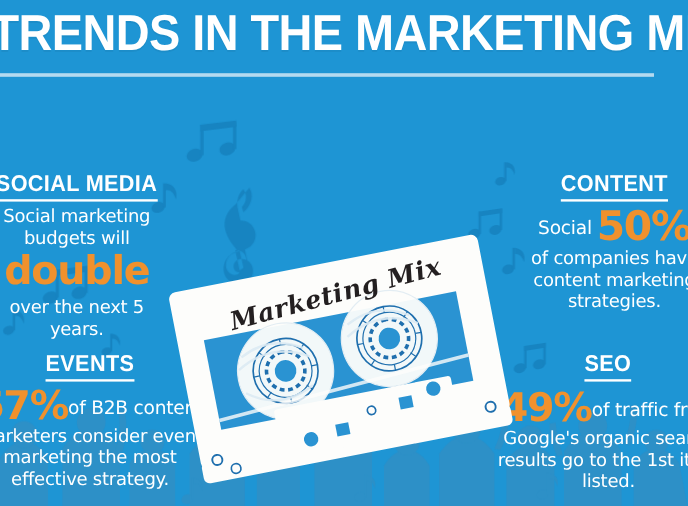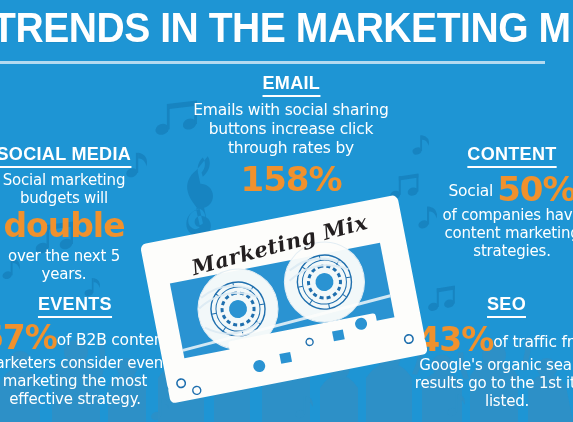--- a/index.html
+++ b/index.html
@@ -226,27 +226,20 @@
         <path d="M457.5 82 q9 2 7 11 q-2 -7 -7 -6 z"></path>
       </g>
     </g>
   </svg>
 
   <div id="title-bar">
     <div id="page-title">TRENDS IN THE MARKETING MIX</div>
     <div id="title-rule"></div>
   </div>
 
-  <div class="stat" id="sec-email">
-    <div class="head-wrap">
-      <h2>EMAIL</h2>
-    </div>
-    <div class="body">Emails with social sharing buttons increase click through rates by</div>
-    <span class="big">158%</span>
-  </div>
 
   <div class="stat" id="sec-social">
     <div class="head-wrap">
       <h2>SOCIAL MEDIA</h2>
     </div>
     <div class="body">Social marketing budgets will</div>
     <span class="big">double</span>
     <div class="body tail">over the next 5 years.</div>
   </div>
 
@@ -268,21 +261,21 @@
       <span class="big">67%</span><span class="body">of B2B content</span>
     </div>
     <div class="body body-line">marketers consider event marketing the most effective strategy.</div>
   </div>
 
   <div class="stat" id="sec-seo">
     <div class="head-wrap">
       <h2>SEO</h2>
     </div>
     <div class="row">
-      <span class="big">43%</span><span class="body">of traffic from</span>
+      <span class="big">49%</span><span class="body">of traffic from</span>
     </div>
     <div class="body body-line">Google's organic search results go to the 1st item listed.</div>
   </div>
 
   <div id="cassette">
     <svg viewBox="0 0 270 185" width="270" height="185" xmlns="http://www.w3.org/2000/svg">
 
       <rect x="4" y="6" width="262" height="150" rx="6" fill="#fdfdfb"></rect>
 
       <rect x="4" y="150" width="262" height="18" rx="5" fill="#fdfdfb"></rect>

